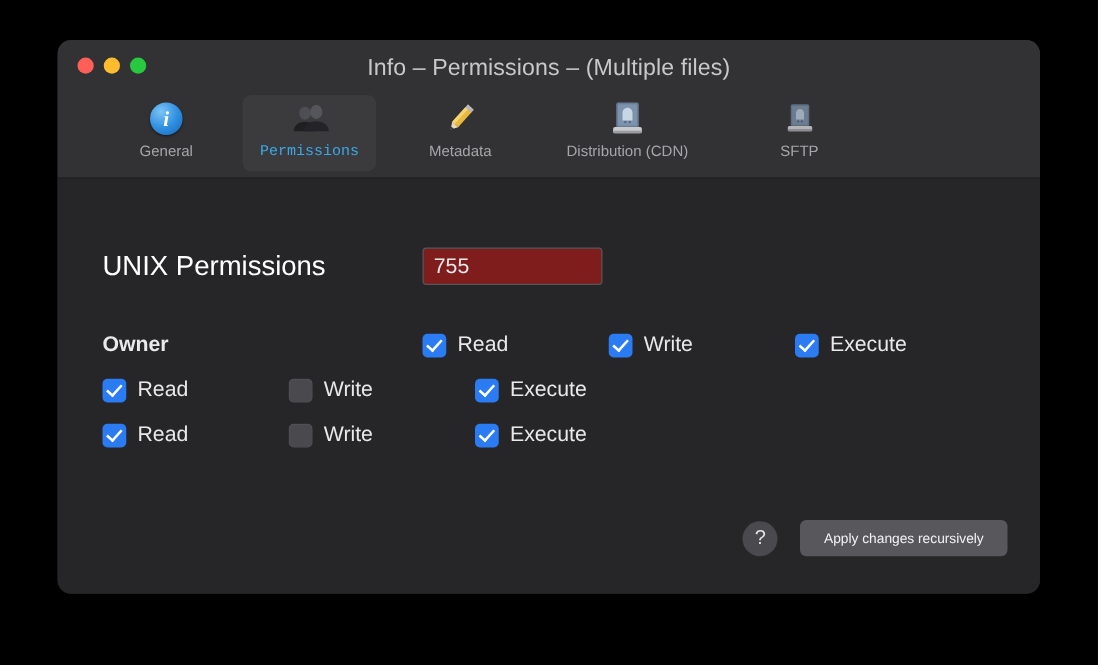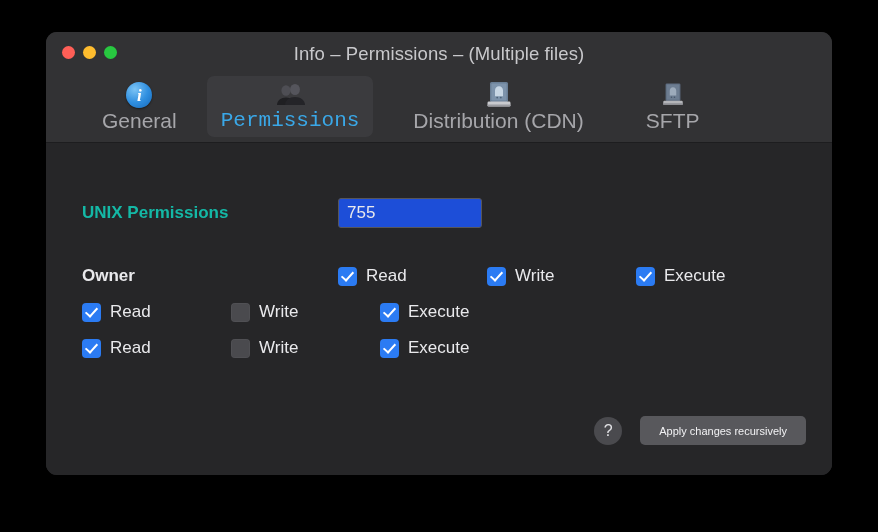--- a/index.html
+++ b/index.html
@@ -98,21 +98,21 @@
   .tab.selected { background: #3b3b3e; }
 
   .tab .tab-icon {
     height: 30px;
     display: flex;
     align-items: center;
     justify-content: center;
     margin-bottom: 1px;
   }
   .tab .tab-label {
-    font-size: 21px;
+    font-size: 12px;
     color: #a6a6aa;
     white-space: nowrap;
     line-height: 20px;
   }
   .tab.selected .tab-label { color: #3aa8e8; }
 
   
   .tab-general      { margin-left: 26px; }
   .tab-permissions  { margin-left: 16px; font-family: Liberation Mono, monospace; }
   .tab-metadata     { margin-left: 22px; }
@@ -131,29 +131,29 @@
     position: absolute;
     left: 36px;
     top: 55px;
     right: 30px;
     height: 30px;
     display: flex;
     align-items: center;
   }
   .field-label {
     width: 256px;
-    color: #14b8a6;
-    font-size: 17px;
-    font-weight: 700;
+    color: #ffffff;
+    font-size: 22px;
+    font-weight: 400;
   }
   .unix-input {
     width: 144px;
     height: 30px;
     box-sizing: border-box;
-    background: #1d4ed8;
+    background: #7f1d1d;
     border: 1px solid #56565a;
     border-radius: 3px;
     color: #e9e9ec;
     font-family: "Liberation Sans", sans-serif;
     font-size: 17px;
     padding: 0 8px;
     outline: none;
   }
 
   
@@ -298,20 +298,34 @@
           <svg width="32" height="24" viewBox="0 0 32 24">
             <ellipse cx="12" cy="7.5" rx="4.6" ry="5.2" fill="#4e4e54"></ellipse>
             <ellipse cx="21" cy="6.5" rx="4.9" ry="5.6" fill="#55555c"></ellipse>
             <path d="M3 22c0-4.6 4-7.6 9-7.6s9 3 9 7.6z" fill="#1f1f22"></path>
             <path d="M11 22c0-4.9 4.3-8.1 10-8.1s10 3.2 10 8.1z" fill="#242428"></path>
           </svg>
         </div>
         <div class="tab-label">Permissions</div>
       </div>
 
+      <div class="tab tab-metadata">
+        <div class="tab-icon">
+          <svg width="30" height="28" viewBox="0 0 30 28">
+            <g transform="rotate(42 15 14)">
+              <rect x="12" y="4" width="6.4" height="16" fill="#e8b93c"></rect>
+              <rect x="12" y="4" width="2.6" height="16" fill="#f2d675"></rect>
+              <polygon points="12,20 18.4,20 15.2,25.4" fill="#e8d8b4"></polygon>
+              <polygon points="13.9,23.2 16.6,23.2 15.2,25.4" fill="#35353a"></polygon>
+              <rect x="12" y="1.2" width="6.4" height="3" fill="#b9b9bd"></rect>
+            </g>
+          </svg>
+        </div>
+        <div class="tab-label">Metadata</div>
+      </div>
 
       <div class="tab tab-distribution">
         <div class="tab-icon">
           <svg width="28" height="30" viewBox="0 0 28 30">
             <rect x="5" y="2" width="18" height="20" rx="1.5" fill="#6a7f96"></rect>
             <rect x="6.4" y="3.4" width="15.2" height="17.2" rx="1" fill="#7d93ab"></rect>
             <path d="M14 6.2c2.4 0 4 1.9 4 4.3v5.8h-8v-5.8c0-2.4 1.6-4.3 4-4.3z" fill="#c7d6e4"></path>
             <circle cx="12.2" cy="17.6" r="0.9" fill="#4d6278"></circle>
             <circle cx="15.8" cy="17.6" r="0.9" fill="#4d6278"></circle>
             <rect x="2.5" y="21.6" width="23" height="5" rx="1.4" fill="#c9cace"></rect>

